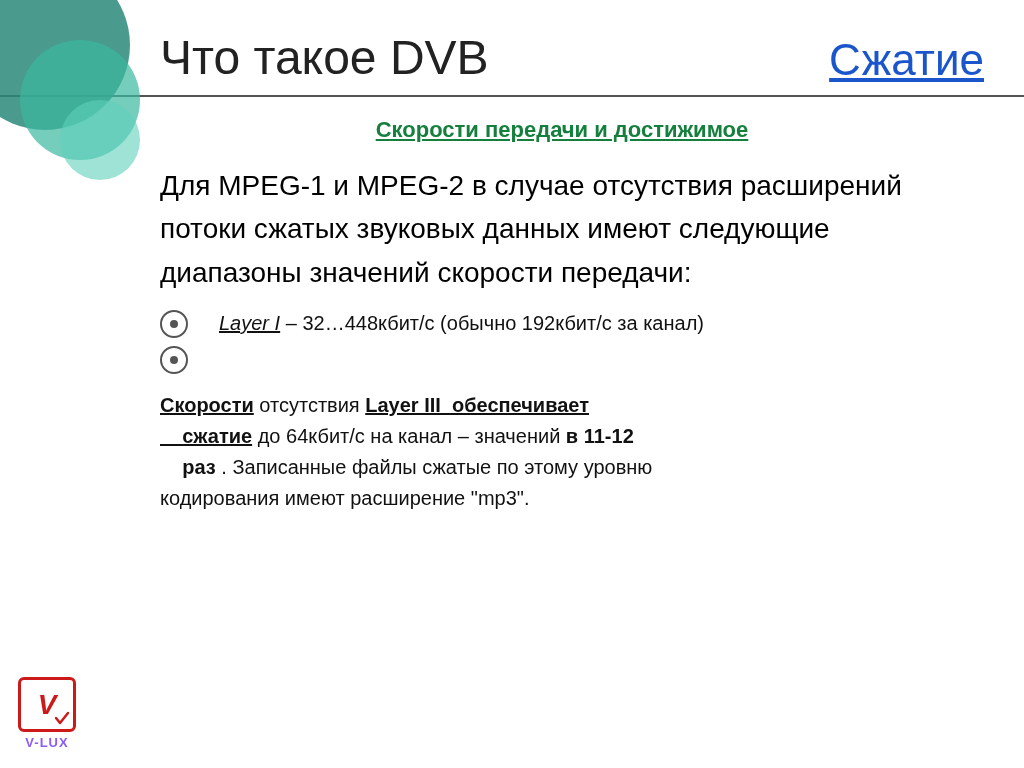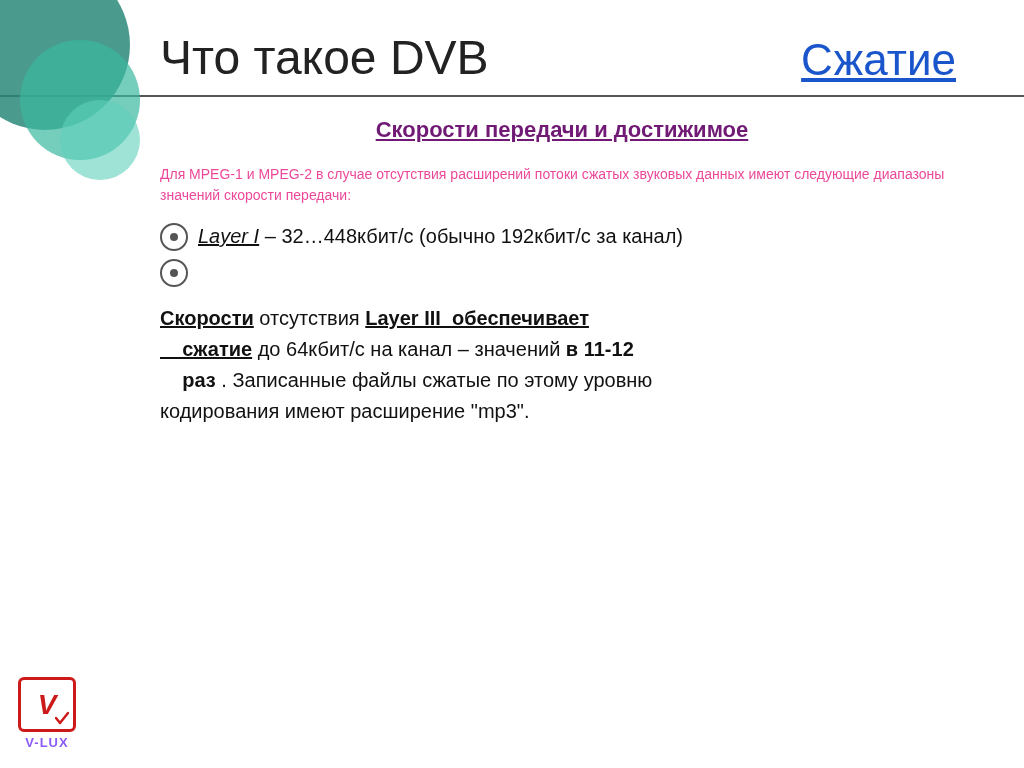--- a/index.html
+++ b/index.html
@@ -54,21 +54,21 @@
       border-radius: 50%;
       background: #5ed0bb;
       opacity: 0.6;
     }
 
     
     .header {
       display: flex;
       align-items: flex-end;
       justify-content: space-between;
-      padding: 30px 68px 10px 160px;
+      padding: 30px 40px 10px 160px;
       border-bottom: 2px solid #555;
       margin-bottom: 18px;
     }
 
     .page-title {
       font-size: 48px;
       font-weight: normal;
       color: #222;
       font-family: Arial, sans-serif;
     }
@@ -84,45 +84,46 @@
     
     .content {
       padding: 0 60px 20px 160px;
     }
 
     .subtitle {
       text-align: center;
       font-size: 22px;
       font-weight: bold;
       text-decoration: underline;
-      color: #701a75;
+      color: #15803d;
       margin-bottom: 18px;
       line-height: 1.4;
     }
 
     .intro-text {
-      font-size: 14px;
-      color: #ec4899;
+      font-size: 28px;
+      color: #000000;
       line-height: 1.55;
       margin-bottom: 14px;
     }
 
     
     .bullet-list {
       list-style: none;
       margin-bottom: 16px;
     }
 
     .bullet-list li {
       display: flex;
       align-items: flex-start;
       font-size: 20px;
       color: #111;
       margin-bottom: 6px;
       line-height: 1.5;
+      gap: 21px;
     }
 
     .bullet-icon {
       display: inline-block;
       width: 28px;
       min-width: 28px;
       height: 28px;
       border: 2px solid #555;
       border-radius: 50%;
       margin-right: 10px;

